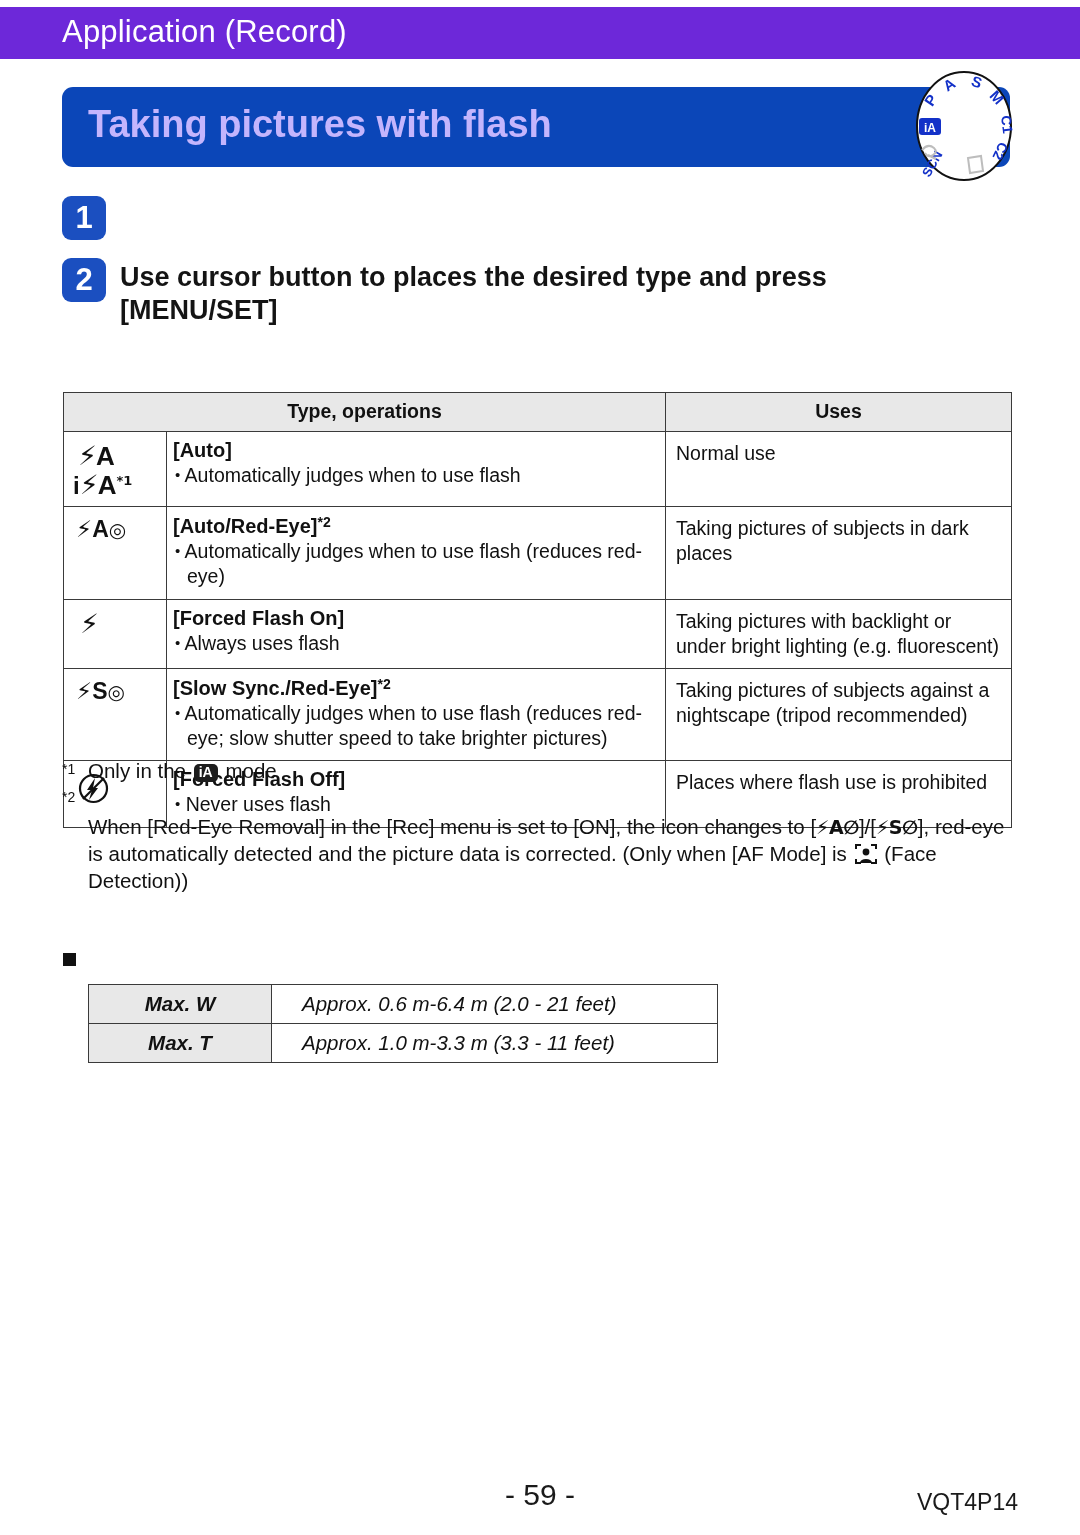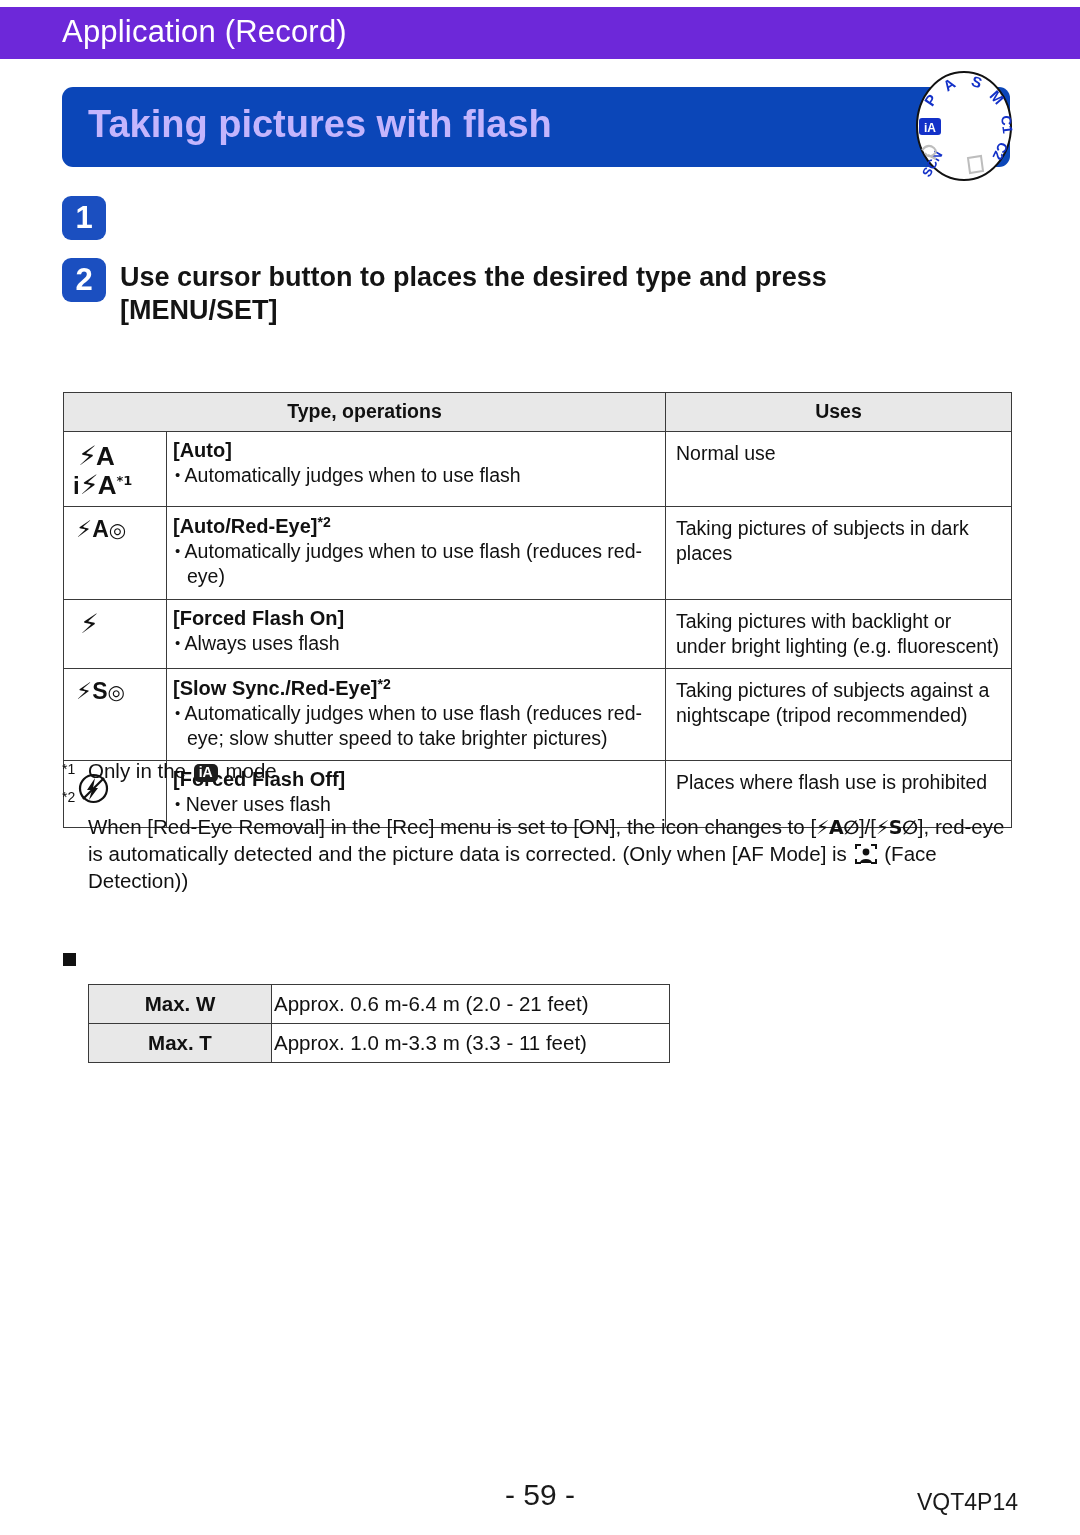--- a/index.html
+++ b/index.html
@@ -99,28 +99,28 @@
   .face-chip{display:inline-block;width:22px;height:20px;vertical-align:-3px;margin:0 2px;}
   .redeye-chip{font-family:"DejaVu Sans",sans-serif;font-weight:bold;font-size:19px;letter-spacing:-.5px;}
   
   .subhead{
     position:absolute;left:63px;top:944px;width:950px;
     font-size:25px;font-weight:bold;color:#111;
   }
   .sq{display:inline-block;width:13px;height:13px;background:#111;margin-right:7px;vertical-align:1px;}
   
   .range-table{
-    position:absolute;left:88px;top:984px;width:582px;
-    border-collapse:collapse;table-layout:fixed;font-size:20.5px;
+    position:absolute;left:88px;top:984px;width:630px;
+    border-collapse:collapse;table-layout:fixed;font-size:20.5px;font-style:italic;
   }
   .range-table td{border:1.6px solid #3a3a3a;padding:7px 0;}
   .range-table td.k{
     width:182px;background:#e8e8e8;text-align:center;font-weight:bold;
   }
-  .range-table td.v{padding-left:2px;}
+  .range-table td.v{padding-left:30px;}
   
   .footer-page{
     position:absolute;left:0;top:1478px;width:1080px;text-align:center;
     font-size:30px;color:#1a1a1a;
   }
   .footer-code{
     position:absolute;right:62px;top:1489px;font-size:23px;color:#1a1a1a;
   }
 </style>
 </head>

